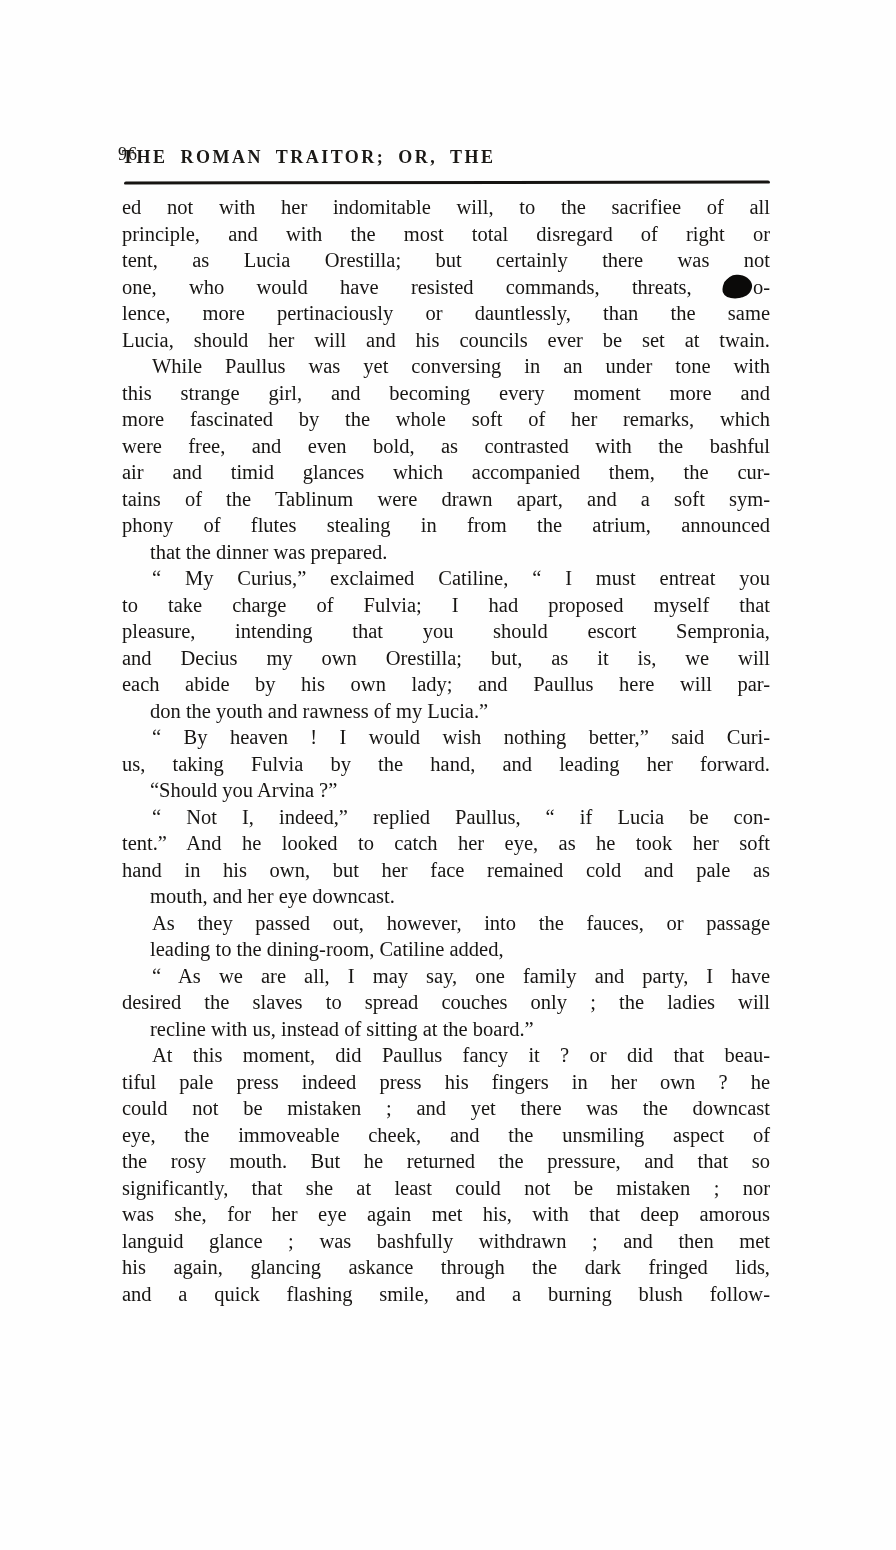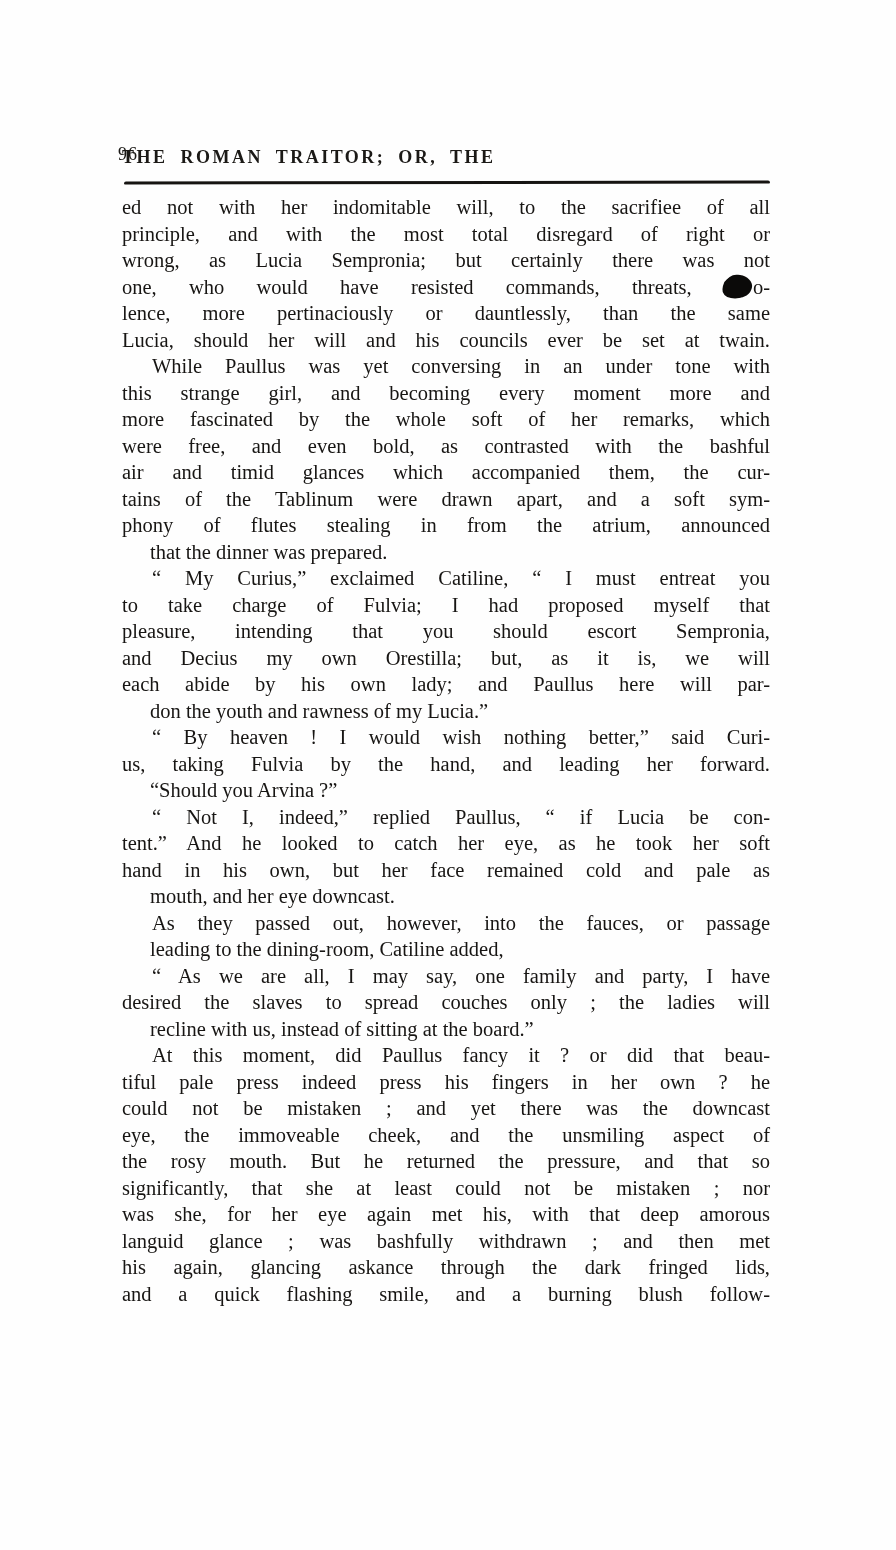--- a/index.html
+++ b/index.html
@@ -64,21 +64,21 @@
 <body>
 
 <div class="scan-page">
   <div class="page-number">96</div>
   <div class="running-title">THE ROMAN TRAITOR; OR, THE</div>
   <div class="header-rule"></div>
   <div class="text-block">
       <div>
         <div class="line">ed not with her indomitable will, to the sacrifiee of all</div>
         <div class="line">principle, and with the most total disregard of right or</div>
-        <div class="line">wrong, as Lucia Sempronia; but certainly there was not</div>
+        <div class="line">tent, as Lucia Orestilla; but certainly there was not</div>
         <div class="line">one, who would have resisted commands, threats, <span class="ink-blot"></span>o-</div>
         <div class="line">lence, more pertinaciously or dauntlessly, than the same</div>
         <div class="line">Lucia, should her will and his councils ever be set at twain.</div>
       </div>
       <div>
         <div class="line ind">While Paullus was yet conversing in an under tone with</div>
         <div class="line">this strange girl, and becoming every moment more and</div>
         <div class="line">more fascinated by the whole soft of her remarks, which</div>
         <div class="line">were free, and even bold, as contrasted with the bashful</div>
         <div class="line">air and timid glances which accompanied them, the cur-</div>

